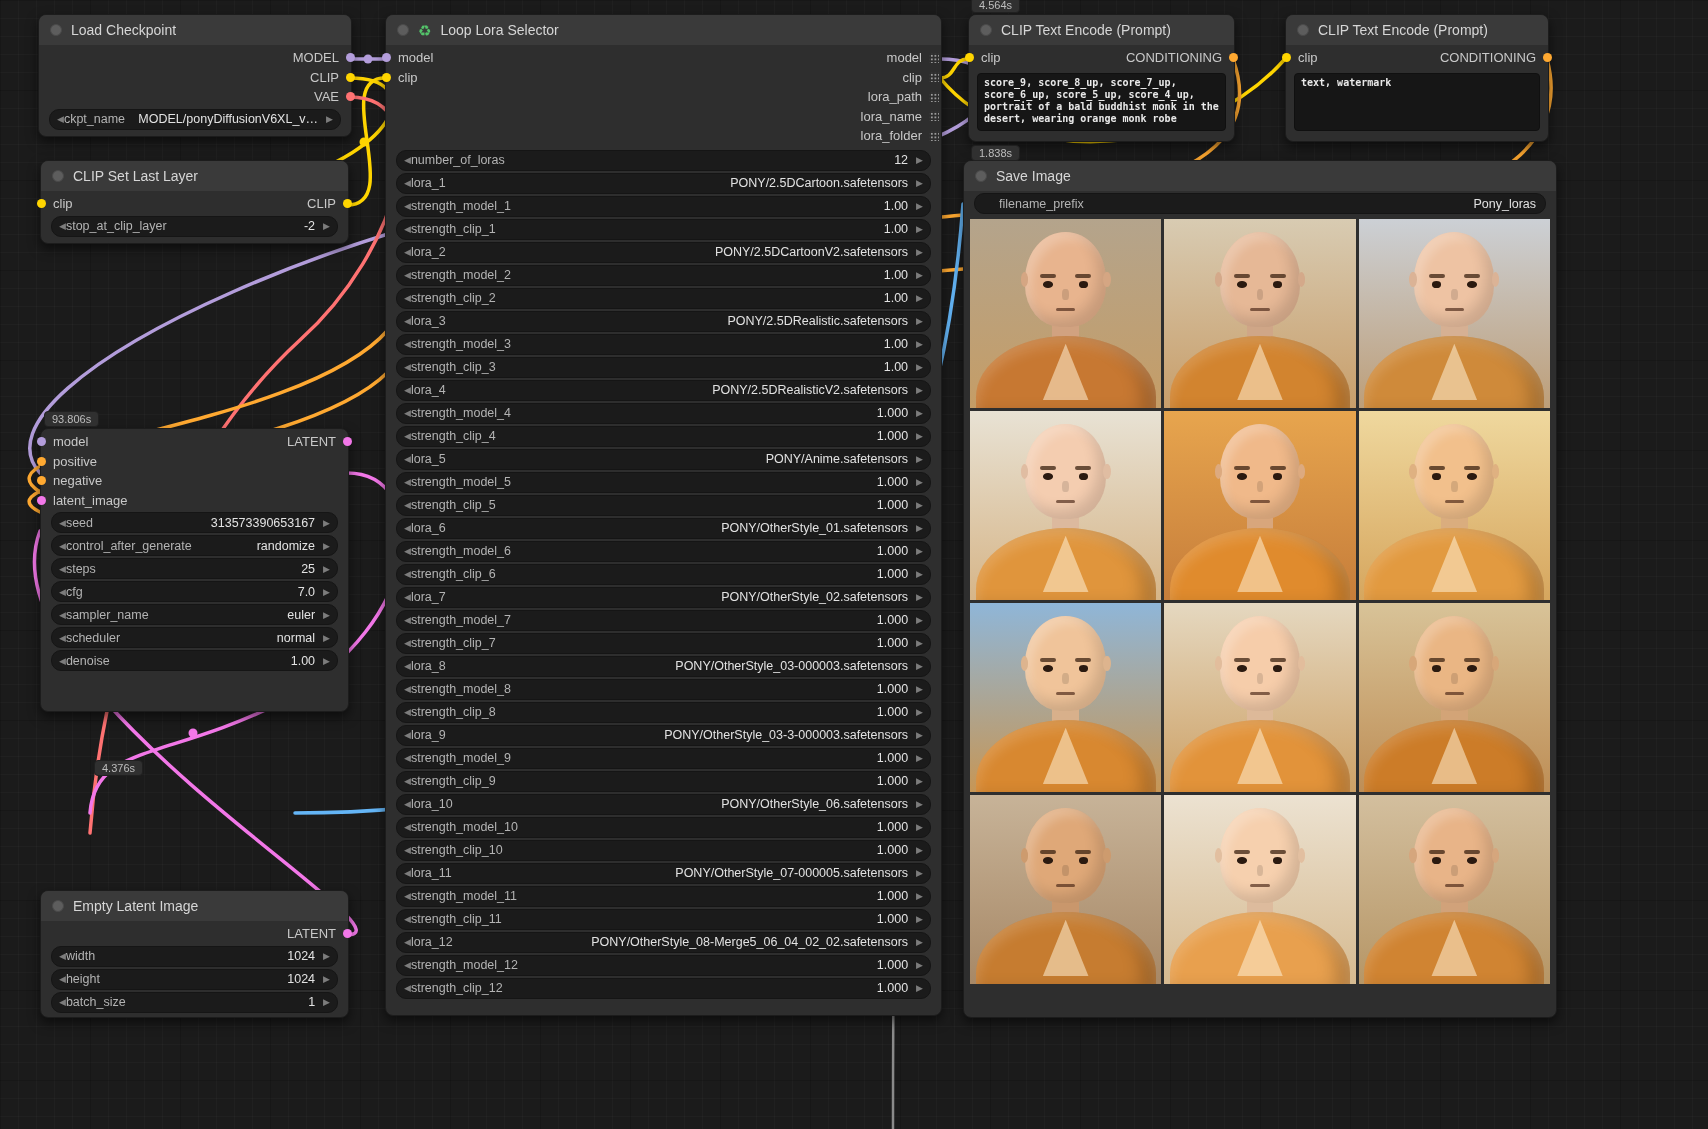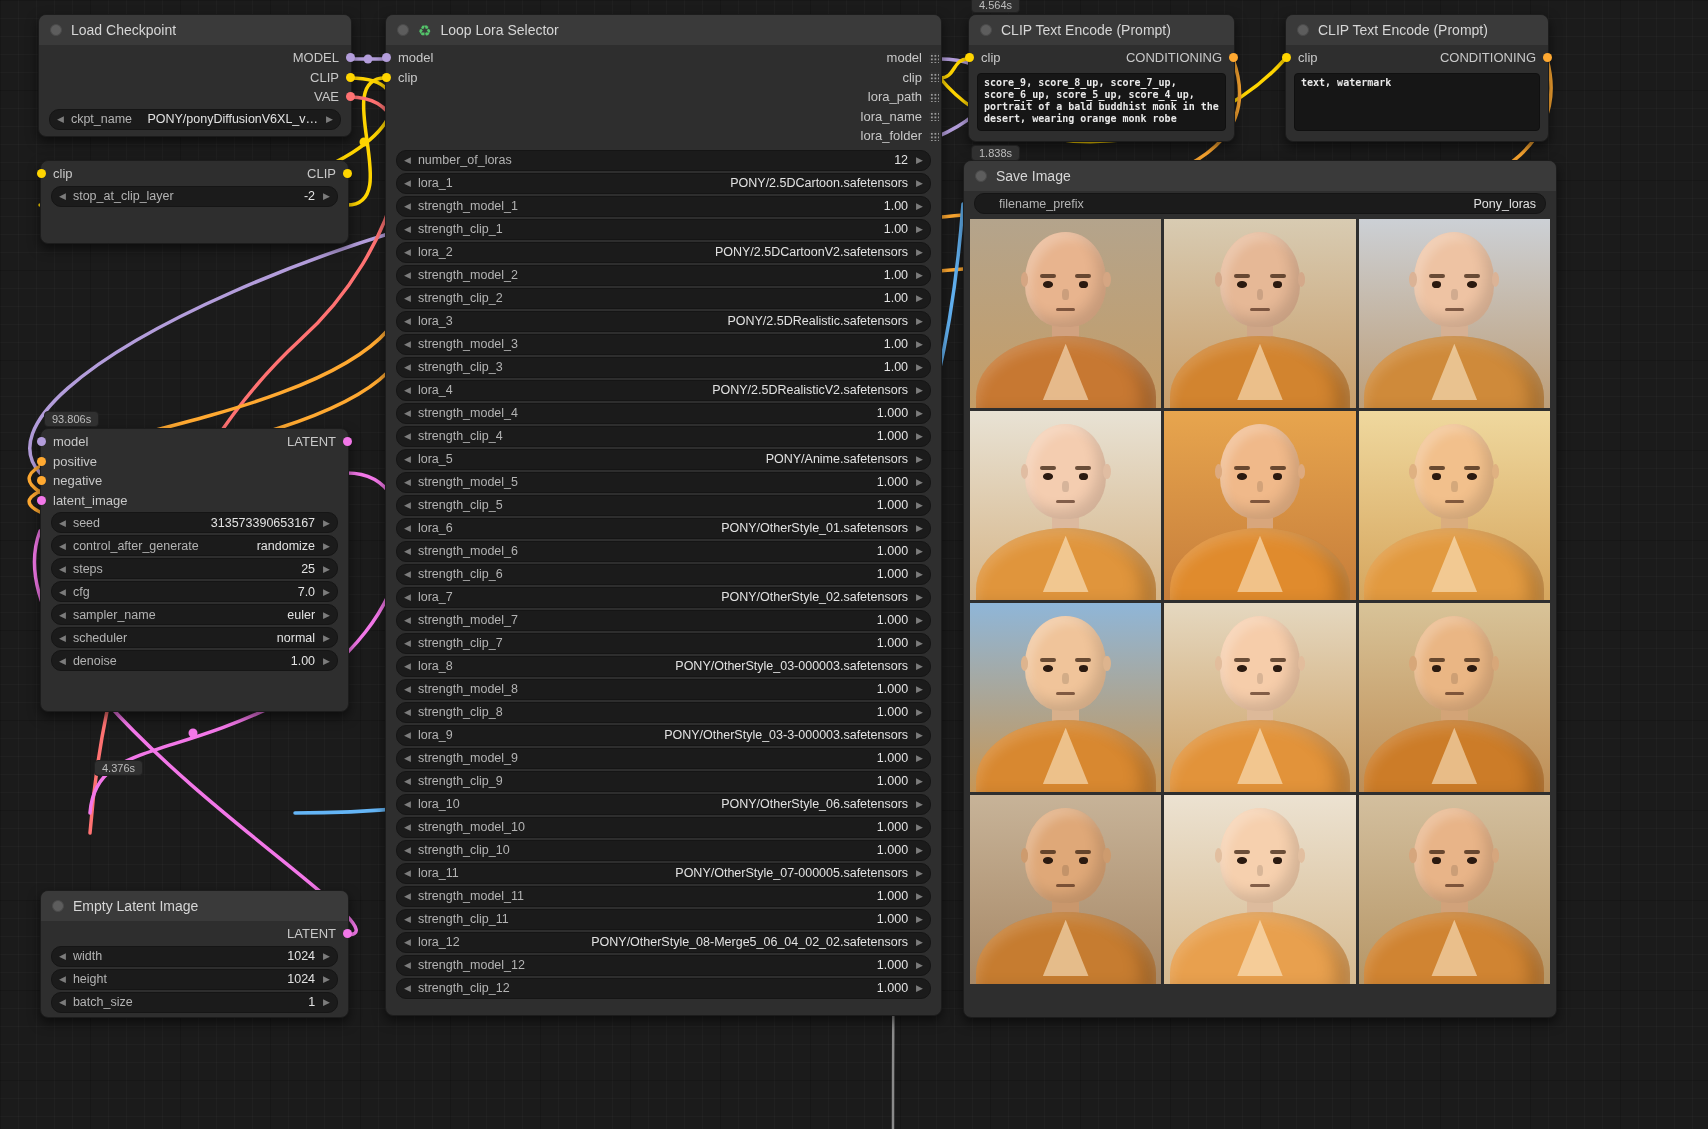--- a/index.html
+++ b/index.html
@@ -30,21 +30,21 @@
   .slot.in{margin-left:-4px;}
   .slot.out{margin-right:-4px;flex-direction:row;}
   .dot{width:9px;height:9px;border-radius:50%;flex:none;}
   .dot-model{background:var(--model);} .dot-clip{background:var(--clip);} .dot-vae{background:var(--vae);}
   .dot-conditioning{background:var(--conditioning);} .dot-latent{background:var(--latent);} .dot-image{background:var(--image);}
   .grid-icon{width:10px;height:10px;flex:none;margin-right:6px;
     background-image:radial-gradient(#9b9b9b 1.1px, transparent 1.3px);background-size:3.6px 3.6px;background-position:1px 1px;}
   .widget{height:19px;background:#1b1b1b;border:1px solid #151515;border-radius:10px;margin:2px 10px;
     display:flex;align-items:center;padding:0 7px;font-size:12.5px;color:#b3b3b3;overflow:hidden;}
   .widget .arrow{color:#7c7c7c;font-size:9px;flex:none;}
-  .widget .wname{margin-left:7px;flex:none;}
+  .widget .wname{flex:none;}
   .widget .wval{flex:1;text-align:right;margin:0 8px;color:#e2e2e2;white-space:nowrap;overflow:hidden;text-overflow:ellipsis;}
   .widget.text-widget .wval{margin-right:2px;}
   .prompt-box{margin:5px 8px;background:#161616;border:1px solid #101010;border-radius:4px;height:50px;
     padding:3px 6px;font:bold 10px/1.22 "DejaVu Sans Mono",monospace;color:#e9e9e9;overflow:hidden;}
   .badge{position:absolute;z-index:3;background:#303030;border:1px solid #202020;border-radius:4px;
     padding:1px 7px;font-size:11px;color:#bdbdbd;}
   .img-grid{display:grid;grid-template-columns:repeat(3,1fr);grid-auto-rows:189px;gap:3px;margin:5px 6px 6px 6px;}
   .monk{position:relative;overflow:hidden;background:linear-gradient(180deg,var(--sky) 0%,var(--ground) 100%);}
   .m-neck{position:absolute;left:43%;top:52%;width:14%;height:16%;background:var(--skin);filter:brightness(.9);}
   .m-robe{position:absolute;left:3%;top:62%;width:94%;height:45%;background:var(--robe);
@@ -110,26 +110,30 @@
         </div>
         <div class="slot out">
           <span>VAE</span>
           <span class="dot dot-vae"></span>
         </div>
       </div>
     </div>
     <div class="widget">
       <span class="arrow">◀</span>
       <span class="wname">ckpt_name</span>
-      <span class="wval">PONY/ponyDiffusionV6XL_v…</span>
+      <span class="wval">MODEL/ponyDiffusionV6XL_v…</span>
       <span class="arrow">▶</span>
     </div>
   </div>
 
   <div class="node" style="left:40px;top:160px;width:307px;height:82px;">
+    <div class="node-header">
+      <span class="collapse-dot"></span>
+      <span class="node-title">CLIP Set Last Layer</span>
+    </div>
     <div class="slots">
       <div class="in-col">
         <div class="slot in">
           <span class="dot dot-clip"></span>
           <span>clip</span>
         </div>
       </div>
       <div class="out-col">
         <div class="slot out">
           <span>CLIP</span>

